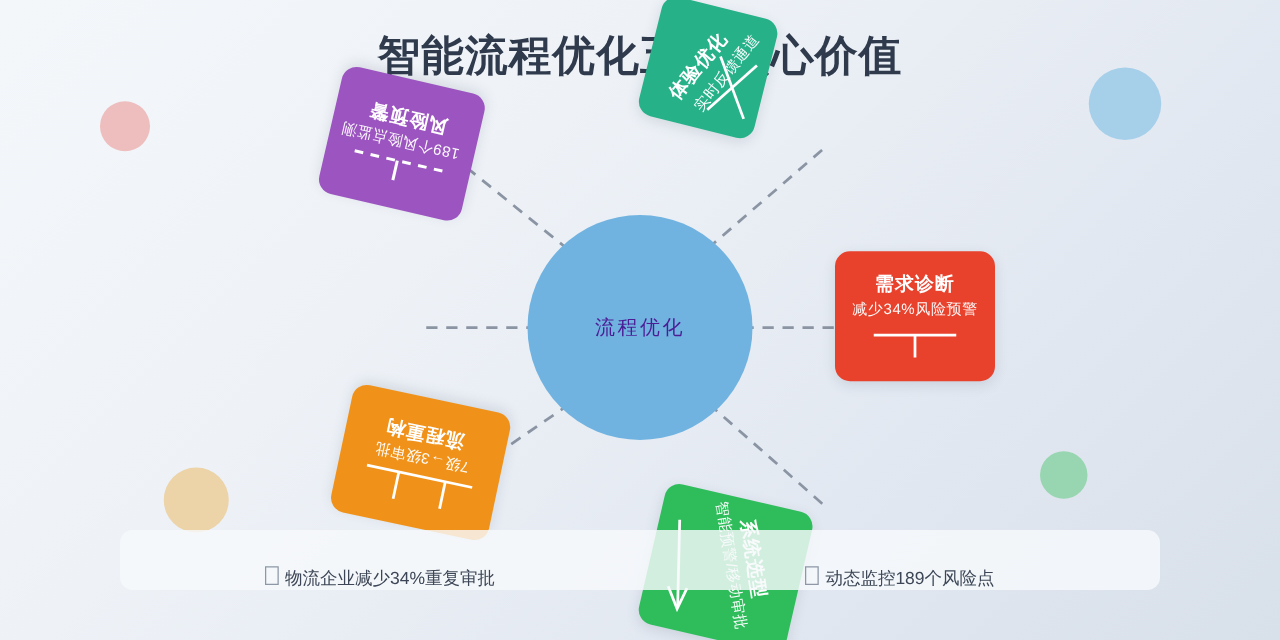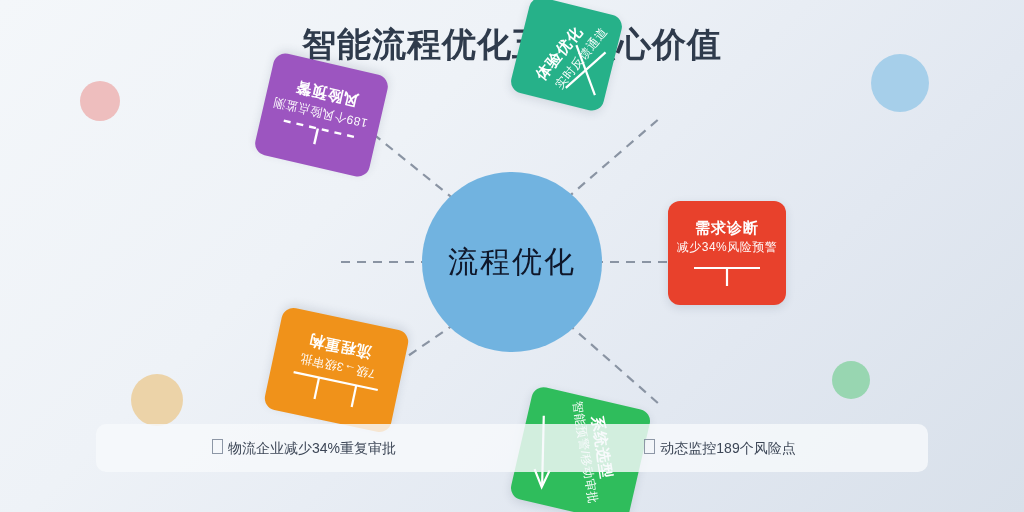--- a/index.html
+++ b/index.html
@@ -60,22 +60,22 @@
     width: 180px;
     height: 180px;
     border-radius: 50%;
     background: #71b3e0;
     z-index: 3;
     display: flex;
     align-items: center;
     justify-content: center;
   }
   #center-node .center-label {
-    color: #0f172a;
-    font-size: 30px;
+    color: #4c1d95;
+    font-size: 16px;
     letter-spacing: 2px;
   }
 
   
   .card {
     position: absolute;
     border-radius: 12px;
     z-index: 4;
     box-shadow: 0 3px 10px rgba(40, 55, 80, 0.13);
     display: flex;
@@ -103,36 +103,36 @@
     opacity: 0.96;
   }
   .card .card-mark {
     margin-top: 6px;
     width: 78px;
     height: 26px;
   }
 
   #card-experience { left: 519px; top: 5px;   width: 95px;  height: 98px;  background: #26b189; transform: rotate(14deg); }
   #card-risk       { left: 263px; top: 63px;  width: 117px; height: 104px; background: #9c55c0; transform: rotate(193deg); }
-  #card-demand     { left: 668px; top: 201px; width: 118px; height: 104px; background: #e8412c; transform: rotate(0deg); }
+  #card-demand     { left: 668px; top: 201px; width: 128px; height: 104px; background: #e8412c; transform: rotate(0deg); }
   #card-process    { left: 272px; top: 318px; width: 129px; height: 104px; background: #f0921a; transform: rotate(192deg); }
   #card-system     { left: 520px; top: 397px; width: 121px; height: 115px; background: #2fbd5c; transform: rotate(13deg); }
 
   
   #footer-bar {
     position: absolute;
     left: 96px;
     top: 424px;
     width: 832px;
     height: 48px;
     background: rgba(247, 249, 251, 0.82);
     border-radius: 10px;
     z-index: 5;
     display: flex;
-    align-items: center;
+    align-items: flex-end;
   }
   .footer-item {
     flex: 1;
     text-align: center;
     font-size: 14px;
     color: #3c4656;
     white-space: nowrap;
   }
   .footer-item .tofu {
     display: inline-block;

